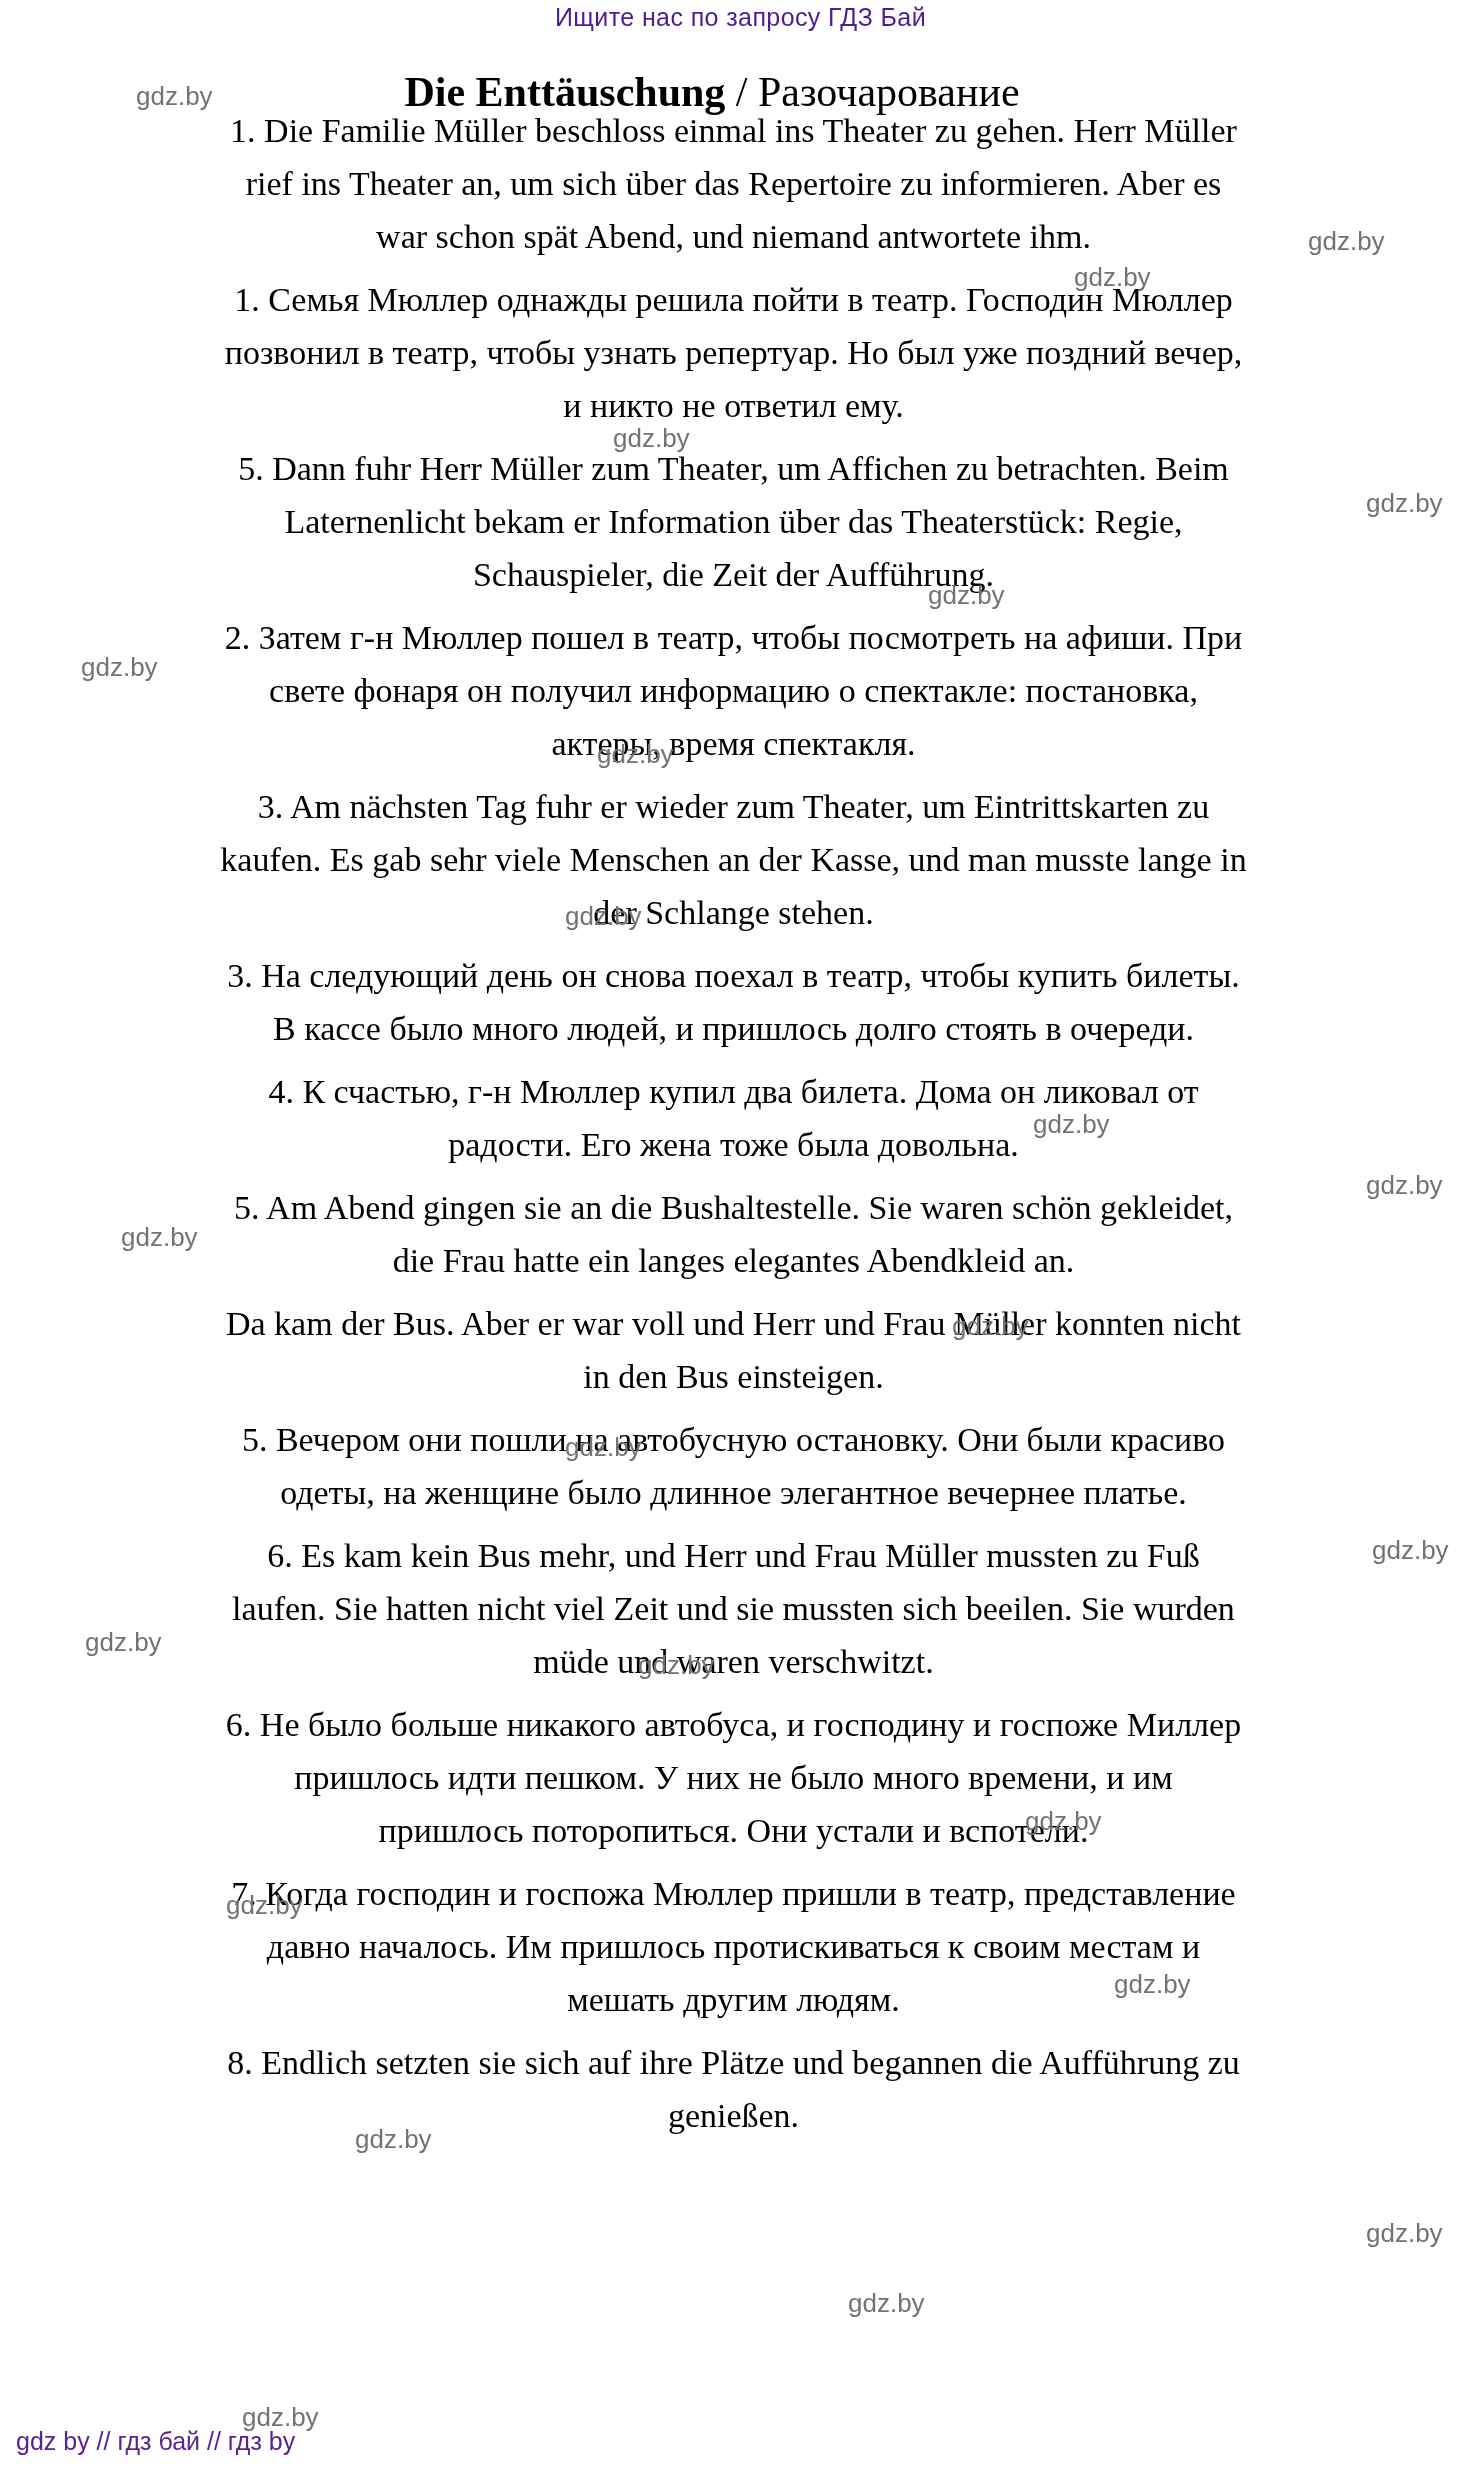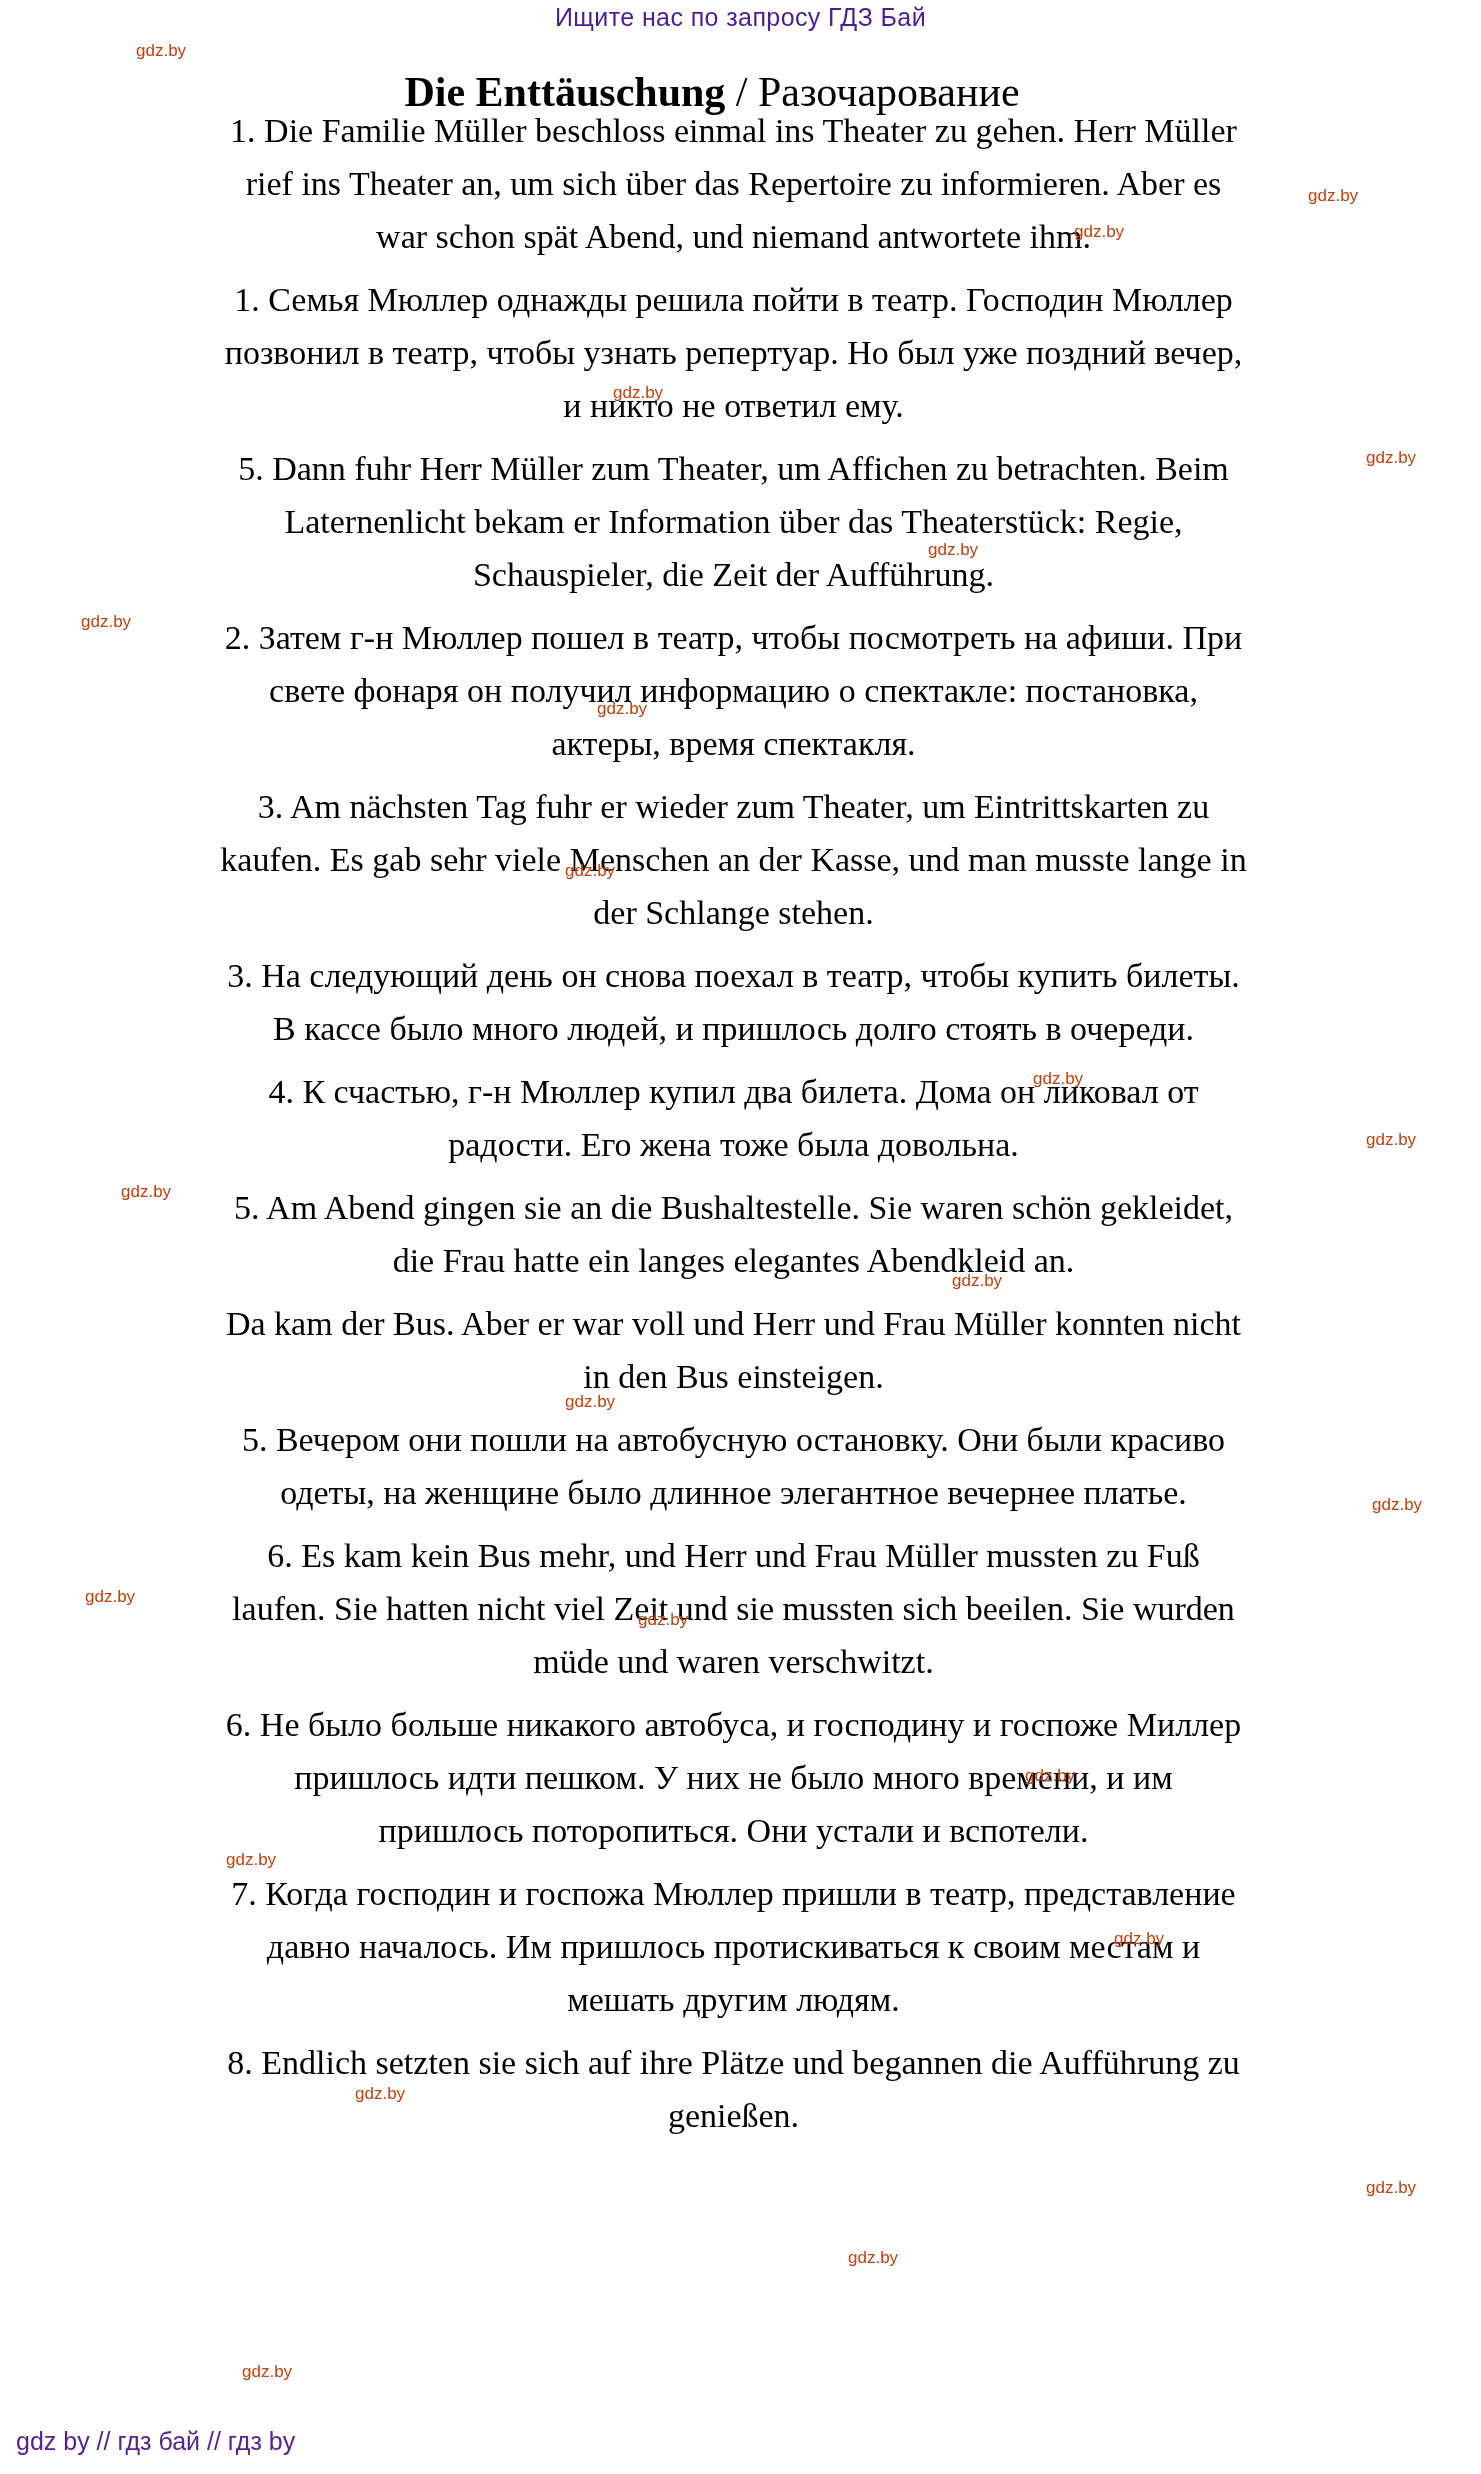--- a/index.html
+++ b/index.html
@@ -54,24 +54,25 @@
   .content p.para {
     margin: 10px;
     font-size: 34px;
     line-height: 53px;
     white-space: pre-line;
     text-align: center;
   }
   .wm {
     position: absolute;
     font-family: "Liberation Sans", sans-serif;
-    font-size: 17px;
+    font-size: 26px;
     line-height: 24px;
-    color: #c2410c;
+    color: #737373;
     white-space: nowrap;
+    margin-top: 45px;
   }
   .footer {
     position: absolute;
     top: 2426px;
     left: 16px;
     width: 100%;
     text-align: left;
     font-family: "Liberation Sans", sans-serif;
     font-size: 25px;
     line-height: 31px;

